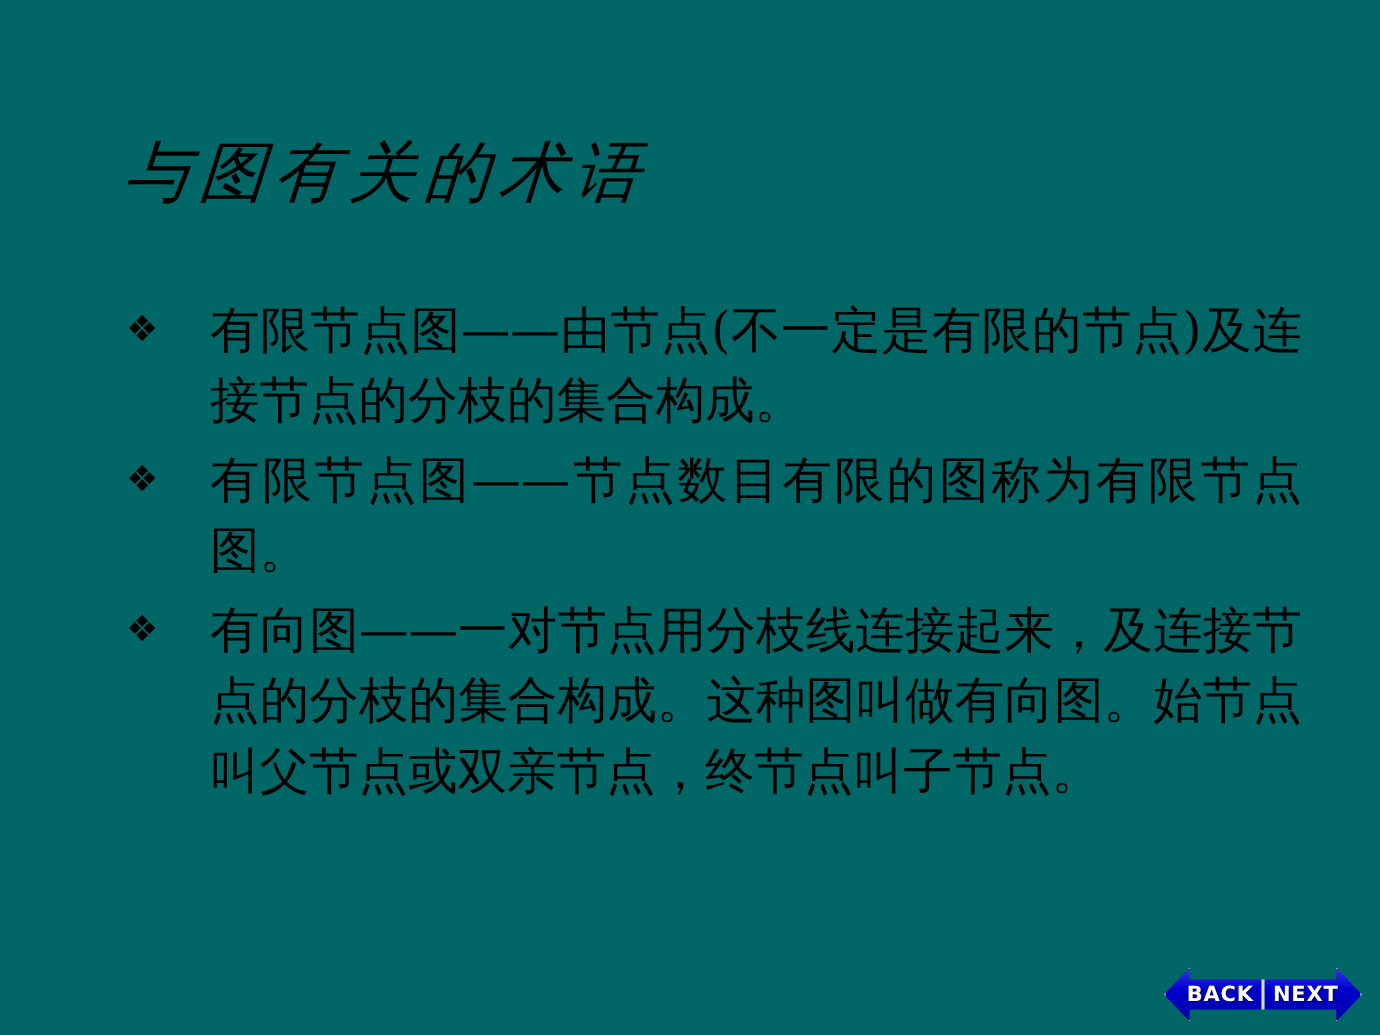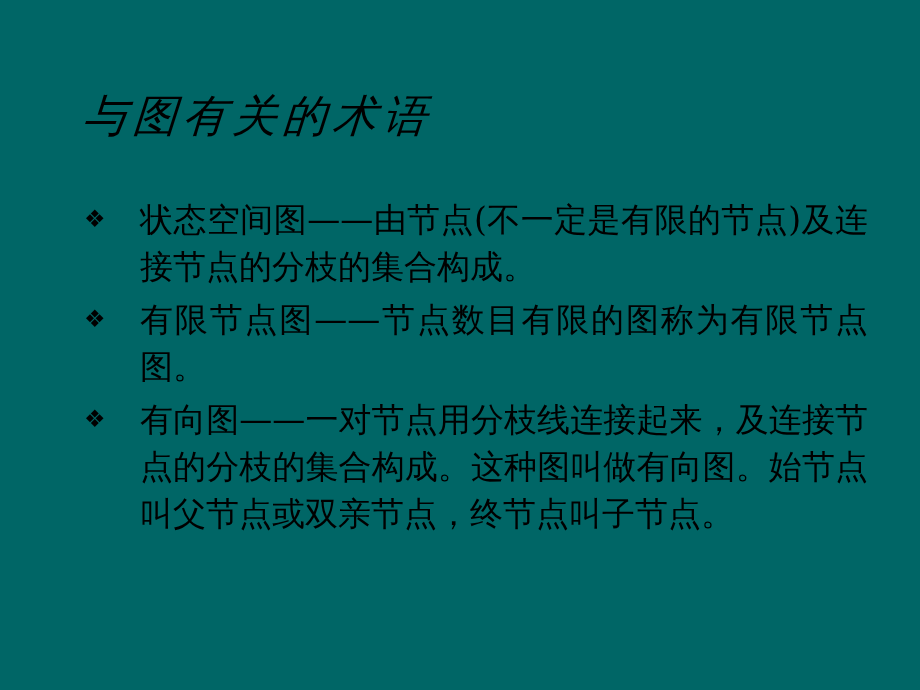--- a/index.html
+++ b/index.html
@@ -129,29 +129,39 @@
 <body>
 
 <div class="slide">
 
   <div class="slide-title">与图有关的术语</div>
 
   <ul class="body-list">
 
     <li class="bullet-item">
       <span class="bullet-marker">❖</span>
-      <span class="bullet-text">状态空间图——由节点(不一定是有限的节点)及连接节点的分枝的集合构成。</span>
+      <span class="bullet-text">有限节点图——由节点(不一定是有限的节点)及连接节点的分枝的集合构成。</span>
     </li>
 
     <li class="bullet-item">
       <span class="bullet-marker">❖</span>
       <span class="bullet-text">有限节点图——节点数目有限的图称为有限节点图。</span>
     </li>
 
     <li class="bullet-item">
       <span class="bullet-marker">❖</span>
       <span class="bullet-text">有向图——一对节点用分枝线连接起来，及连接节点的分枝的集合构成。这种图叫做有向图。始节点叫父节点或双亲节点，终节点叫子节点。</span>
     </li>
 
   </ul>
 
+  <div class="nav-group">
+    <div class="nav-btn nav-back">
+      <span class="arrow-shape"></span>
+      <span class="nav-label">BACK</span>
+    </div>
+    <div class="nav-btn nav-next">
+      <span class="arrow-shape"></span>
+      <span class="nav-label">NEXT</span>
+    </div>
+  </div>
 
 </div>
 
 </body></html>

